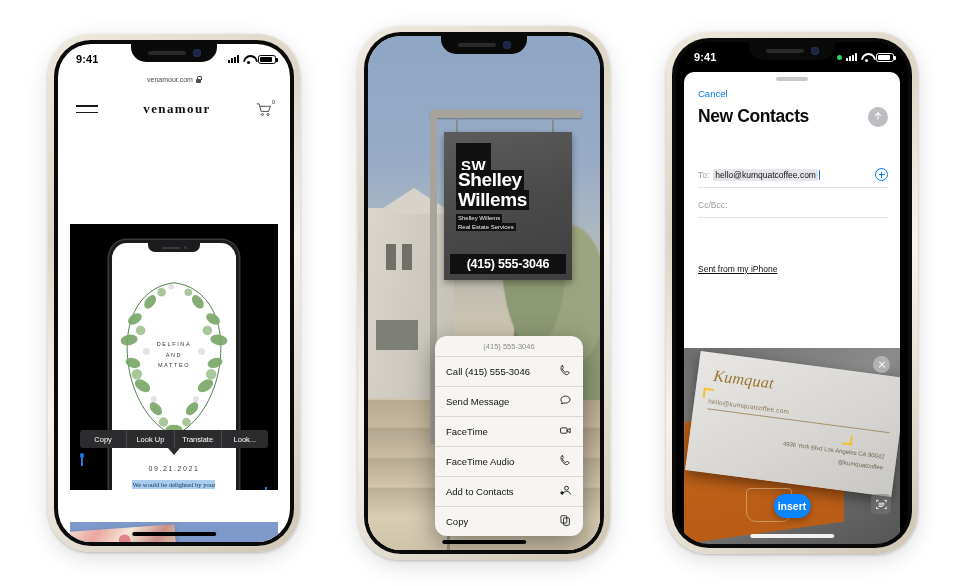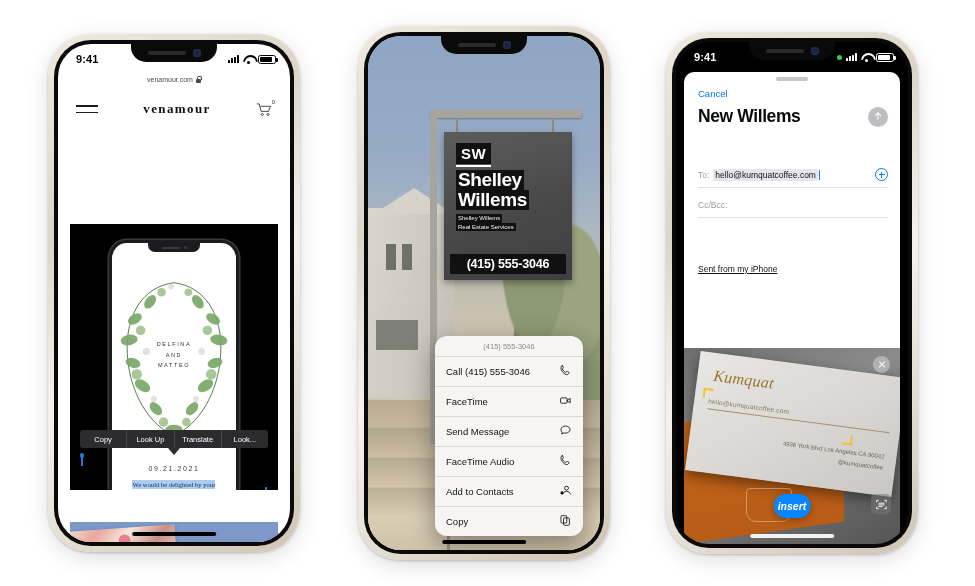--- a/index.html
+++ b/index.html
@@ -127,21 +127,21 @@
   .signpost { position:absolute; left:62px; top:74px; width:152px; height:18px; }
   .signpost .arm { position:absolute; left:0; top:0; right:0; height:8px; background:#a7a49b; border-radius:2px;
                    box-shadow:0 1px 2px rgba(0,0,0,.3); }
   .signpost .post { position:absolute; left:0; top:4px; width:7px; height:330px; background:#a7a49b; }
   .signpost .r1,.signpost .r2 { position:absolute; top:8px; width:1.5px; height:14px; background:#8e8b84; }
   .signpost .r1 { left:26px; } .signpost .r2 { left:122px; }
   .signboard { position:absolute; left:76px; top:96px; width:128px; height:148px;
                background:linear-gradient(165deg,#5c5c5c,#4a4a4a 50%,#3f3f3f);
                box-shadow:0 3px 7px rgba(0,0,0,.35); }
   .sw-tag { position:absolute; left:12px; top:11px; background:#111; color:#fff; font-weight:700;
-            font-size:15px; padding:2px 5px; letter-spacing:.5px; line-height:1.15; }
+            font-size:15px; padding:14px 5px; letter-spacing:.5px; line-height:1.15; }
   .sw-tag::after{content:"";position:absolute;left:0;right:0;bottom:-2.5px;height:1.5px;background:#fff;}
   .sb-name { position:absolute; left:12px; top:38px; color:#fff; font-weight:700; font-size:19px;
              line-height:1.04; letter-spacing:-.4px; }
   .sb-name span { background:#111; display:inline-block; padding:0 2px; }
   .sb-sub { position:absolute; left:12px; top:82px; color:#f0f0f0; font-size:6px; line-height:1.45; }
   .sb-sub span { background:#111; display:inline-block; padding:0 2px; }
   .sb-phone { position:absolute; left:6px; right:6px; bottom:6px; background:#111; color:#fff;
               text-align:center; font-size:12.5px; font-weight:600; padding:3px 0; letter-spacing:-.2px; }
   .ctxmenu { position:absolute; left:67px; top:300px; width:148px; background:#f7f5f2;
              border-radius:12px; overflow:hidden; z-index:30; box-shadow:0 8px 26px rgba(0,0,0,.4); }
@@ -194,21 +194,21 @@
   .livebrk.tl{left:8px;top:36px;} .livebrk.tl i:nth-child(1){left:0;top:0;width:10px;height:2px;}
   .livebrk.tl i:nth-child(2){left:0;top:0;width:2px;height:10px;}
   .livebrk.br{left:140px;top:52px;} .livebrk.br i:nth-child(1){right:0;bottom:0;width:10px;height:2px;}
   .livebrk.br i:nth-child(2){right:0;bottom:0;width:2px;height:10px;}
   .closex { position:absolute; right:10px; top:8px; width:17px; height:17px; border-radius:50%;
             background:rgba(190,190,190,.78); display:flex; align-items:center; justify-content:center; }
   .closex::before,.closex::after{content:"";position:absolute;width:8px;height:1.4px;background:#fff;}
   .closex::before{transform:rotate(45deg);} .closex::after{transform:rotate(-45deg);}
   .insert-btn { position:absolute; left:50%; bottom:26px; transform:translateX(-50%);
                 background:#0a84ff; color:#fff; font-size:10.5px; font-weight:700;
-                padding:6px 4px; border-radius:14px; box-shadow:0 2px 6px rgba(0,0,0,.3);font-style:italic; }
+                padding:6px 4px; border-radius:14px; box-shadow:0 2px 6px rgba(0,0,0,.3); }
   .scan-ico { position:absolute; right:9px; bottom:30px; width:20px; height:20px; border-radius:5px;
               background:rgba(120,120,120,.55); display:flex; align-items:center; justify-content:center; }
   .scan-ico svg { width:13px; height:13px; }
   .cup { position:absolute; left:62px; bottom:22px; width:46px; height:34px;
          border:1.4px solid rgba(225,200,150,.55); border-radius:4px 4px 10px 10px; }
   .cup::after{content:"";position:absolute;right:-11px;top:6px;width:12px;height:14px;
     border:1.4px solid rgba(225,200,150,.55);border-left:none;border-radius:0 10px 10px 0;}
 </style>
 </head>
 <body>
@@ -385,34 +385,34 @@
           <div class="ctx-row">
             <span>Call (415) 555-3046</span>
             <span>
               <svg viewBox="0 0 20 20" fill="none" stroke="#111" stroke-width="1.3" stroke-linecap="round">
                 <path d="M5 2.6c1 0 1.6 2.3 1.6 3 0 .8-1.4 1.3-1.4 2.1 0 1.5 3.5 5.2 5.1 5.2.8 0 1.3-1.4 2.1-1.4.8 0 3 .7 3 1.7 0 1.6-2 3.2-3.4 3.2C8.3 16.4 3 10.6 3 6.3 3 4.7 3.7 2.6 5 2.6z"></path>
               </svg>
             </span>
           </div>
 
           <div class="ctx-row">
+            <span>Send Message</span>
+            <span>
+              <svg viewBox="0 0 20 20" fill="none" stroke="#111" stroke-width="1.3">
+                <path d="M10 3.2c4.1 0 7 2.4 7 5.4S14.1 14 10 14c-.9 0-1.7-.1-2.5-.3L4 15.4l.9-2.4C3.7 12 3 10.5 3 8.6c0-3 3-5.4 7-5.4z"></path>
+              </svg>
+            </span>
+          </div>
+
+          <div class="ctx-row">
             <span>FaceTime</span>
             <span>
               <svg viewBox="0 0 20 20" fill="none" stroke="#111" stroke-width="1.3" stroke-linejoin="round">
                 <rect x="2.4" y="6" width="10" height="8.2" rx="1.6"></rect>
                 <path d="M12.8 9.2l4.4-2.4v6.6l-4.4-2.4z"></path>
-              </svg>
-            </span>
-          </div>
-
-          <div class="ctx-row">
-            <span>Send Message</span>
-            <span>
-              <svg viewBox="0 0 20 20" fill="none" stroke="#111" stroke-width="1.3">
-                <path d="M10 3.2c4.1 0 7 2.4 7 5.4S14.1 14 10 14c-.9 0-1.7-.1-2.5-.3L4 15.4l.9-2.4C3.7 12 3 10.5 3 8.6c0-3 3-5.4 7-5.4z"></path>
               </svg>
             </span>
           </div>
 
           <div class="ctx-row">
             <span>FaceTime Audio</span>
             <span>
               <svg viewBox="0 0 20 20" fill="none" stroke="#111" stroke-width="1.3" stroke-linecap="round">
                 <path d="M5 2.6c1 0 1.6 2.3 1.6 3 0 .8-1.4 1.3-1.4 2.1 0 1.5 3.5 5.2 5.1 5.2.8 0 1.3-1.4 2.1-1.4.8 0 3 .7 3 1.7 0 1.6-2 3.2-3.4 3.2C8.3 16.4 3 10.6 3 6.3 3 4.7 3.7 2.6 5 2.6z"></path>
               </svg>
@@ -470,21 +470,21 @@
                 <i></i>
               </div>
           </div>
         </div>
 
         <div class="compose">
           <div class="grabber"></div>
           <div class="cancel">Cancel</div>
 
           <div class="nm-row">
-            <div class="nm-title">New Willems</div>
+            <div class="nm-title">New Contacts</div>
             <div class="send-btn">
               <span>
                 <svg viewBox="0 0 20 20" fill="none" stroke="#fff" stroke-width="1.7" stroke-linecap="round" stroke-linejoin="round">
                   <path d="M10 15.5V5"></path>
                     <path d="M5.6 9.2L10 4.7l4.4 4.5"></path>
                 </svg>
               </span>
             </div>
           </div>
 

